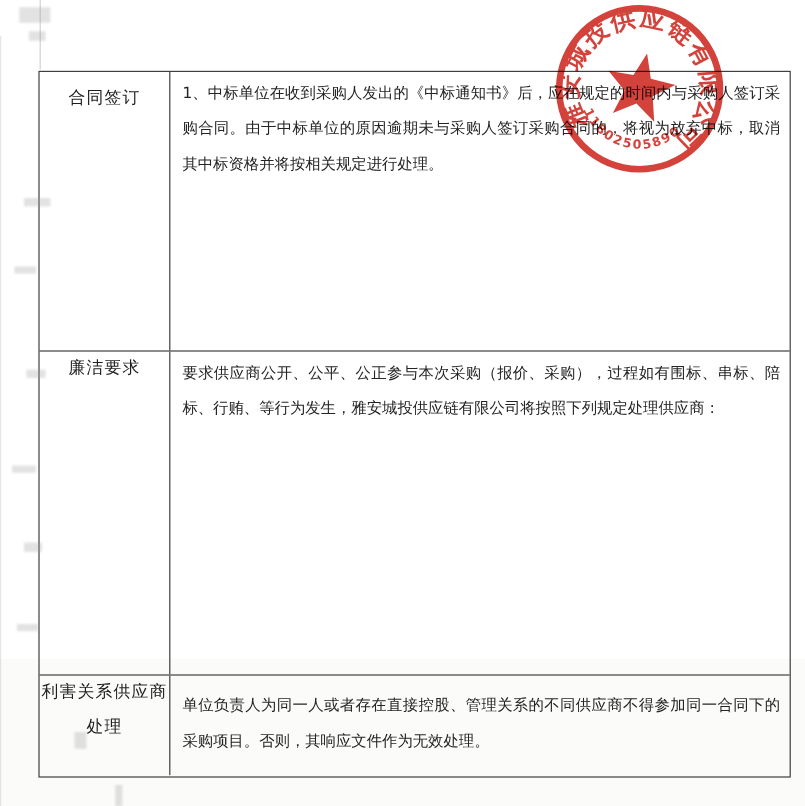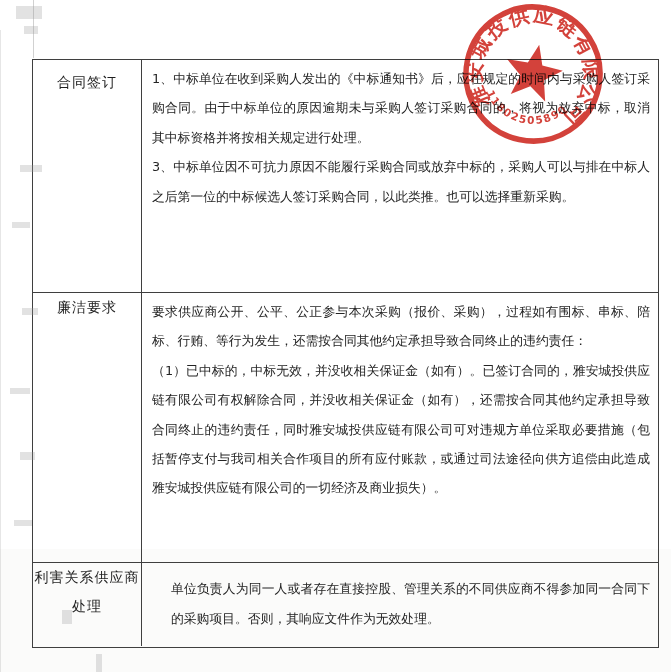--- a/index.html
+++ b/index.html
@@ -41,21 +41,21 @@
   }
   .content-cell p {
     font-size: 12.8px;
     line-height: 29.4px;
     letter-spacing: 0px;
     text-align: justify;
     text-justify: inter-character;
     color: #242424;
   }
   .r3 .content-cell { padding-top: 11px; }
-  .r3 .content-cell p { line-height: 30px; margin-left: 19px; }
+  .r3 .content-cell p { line-height: 30px; }
   
   .seal {
     position: absolute; left: 452px; top: -7px;
     width: 162px; height: 162px;
     transform: rotate(12deg);
     mix-blend-mode: multiply;
     opacity: 0.92;
     z-index: 6;
     pointer-events: none;
   }
@@ -88,31 +88,29 @@
   <div class="artifact" style="left:96px; top:654px; width:6px; height:18px;"></div>
 
   <div class="doc-table">
 
     <div class="t-row r1">
       <div class="label-cell top-align">
         <span>合同签订</span>
       </div>
       <div class="content-cell">
         <p>1、中标单位在收到采购人发出的《中标通知书》后，应在规定的时间内与采购人签订采购合同。由于中标单位的原因逾期未与采购人签订采购合同的，将视为放弃中标，取消其中标资格并将按相关规定进行处理。</p>
-        <p>3、中标单位因不可抗力原因不能履行采购合同或放弃中标的，采购人可以与排在中标人之后第一位的中标候选人签订采购合同，以此类推。也可以选择重新采购。</p>
       </div>
     </div>
 
     <div class="t-row r2">
       <div class="label-cell">
         <span>廉洁要求</span>
       </div>
       <div class="content-cell">
-        <p>要求供应商公开、公平、公正参与本次采购（报价、采购），过程如有围标、串标、陪标、行贿、等行为发生，还需按合同其他约定承担导致合同终止的违约责任：</p>
-        <p>（1）已中标的，中标无效，并没收相关保证金（如有）。已签订合同的，雅安城投供应链有限公司有权解除合同，并没收相关保证金（如有），还需按合同其他约定承担导致合同终止的违约责任，同时雅安城投供应链有限公司可对违规方单位采取必要措施（包括暂停支付与我司相关合作项目的所有应付账款，或通过司法途径向供方追偿由此造成雅安城投供应链有限公司的一切经济及商业损失）。</p>
+        <p>要求供应商公开、公平、公正参与本次采购（报价、采购），过程如有围标、串标、陪标、行贿、等行为发生，雅安城投供应链有限公司将按照下列规定处理供应商：</p>
       </div>
     </div>
 
     <div class="t-row r3 last">
       <div class="label-cell">
         <span>利害关系供应商处理</span>
       </div>
       <div class="content-cell">
         <p>单位负责人为同一人或者存在直接控股、管理关系的不同供应商不得参加同一合同下的采购项目。否则，其响应文件作为无效处理。</p>
       </div>

